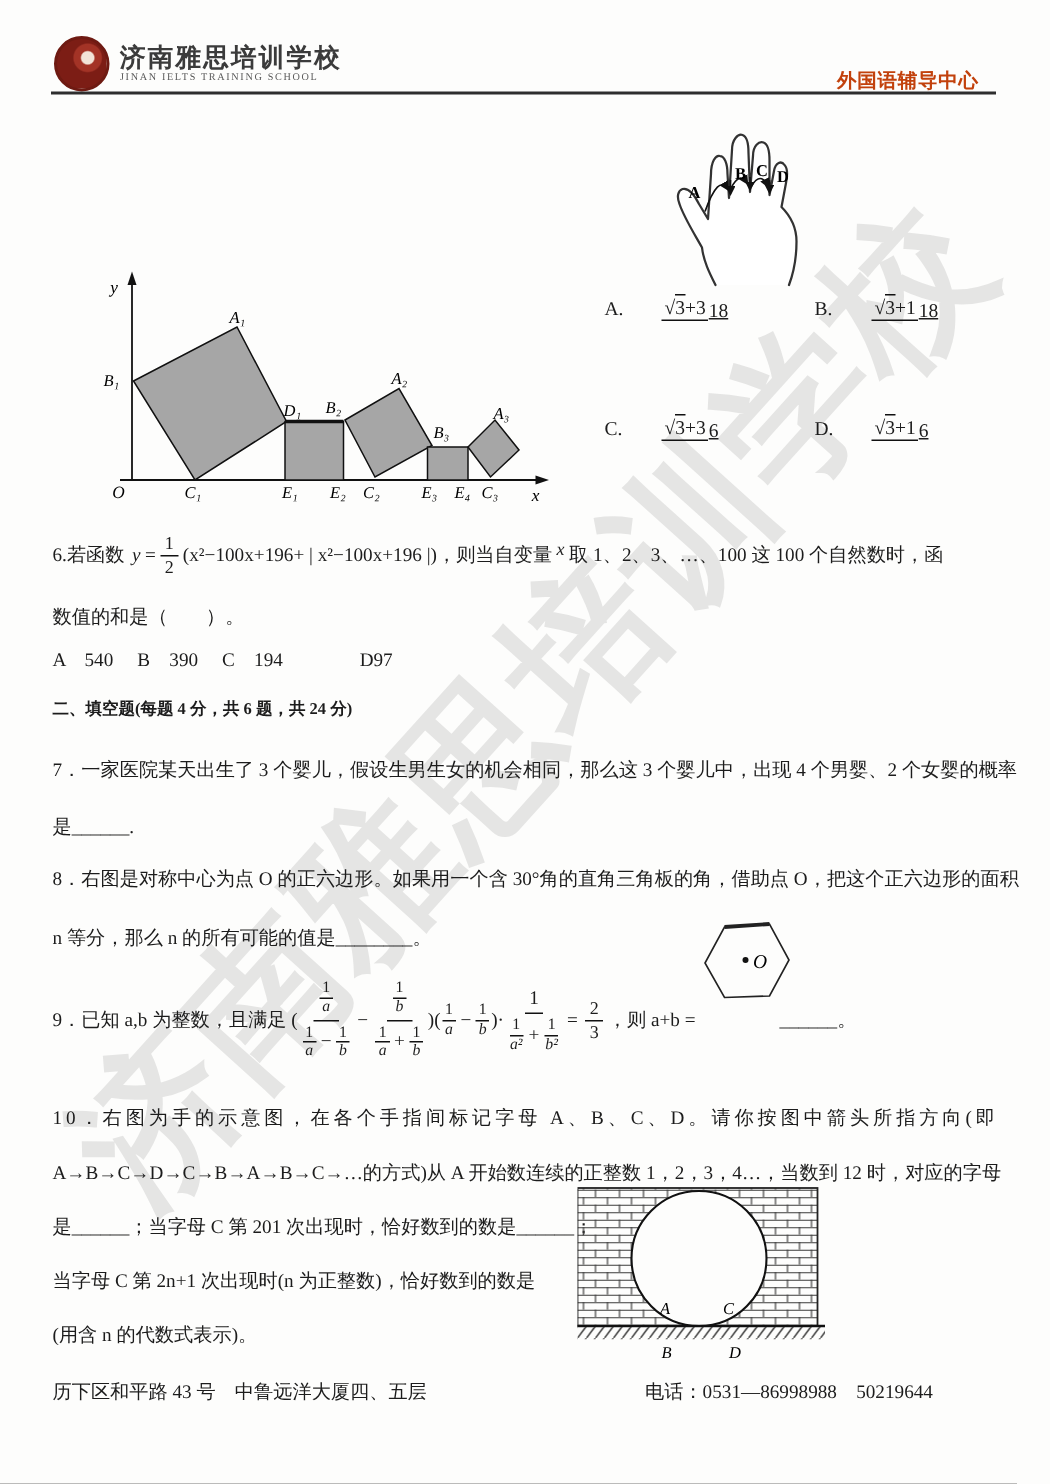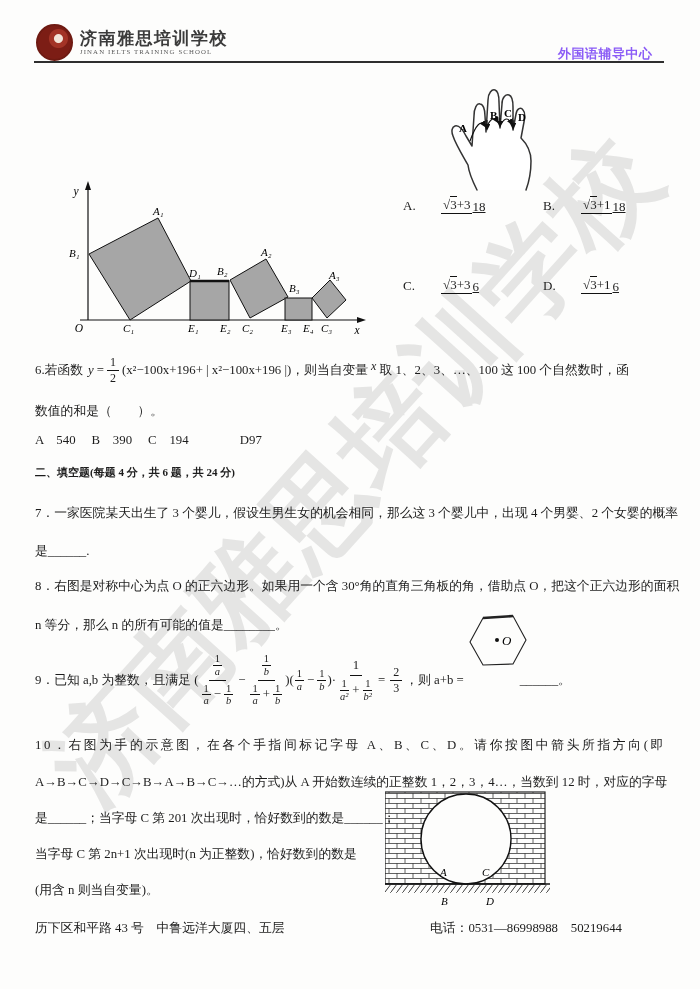--- a/index.html
+++ b/index.html
@@ -10,21 +10,21 @@
   .wm{left:-78px;top:400px;width:866px;height:140px;font-size:104px;font-weight:700;
       color:rgba(60,60,60,0.12);letter-spacing:2px;white-space:nowrap;text-align:center;
       transform:rotate(-48deg);transform-origin:50% 50%;pointer-events:none;
       font-family:"Liberation Serif","DejaVu Serif",serif;}
   
   .logo-row{left:36px;top:24px;display:flex;align-items:center;gap:7px;}
   .seal{width:33px;height:33px;border-radius:50%;border:2px solid #6e1a12;
         background:radial-gradient(circle at 62% 38%, #f3e4d8 0 4px, #a33326 5px 9px, #7c1d15 10px 17px);}
   .school-cn{font-size:17px;font-weight:700;color:#3b3b3b;letter-spacing:1.5px;line-height:1.05;}
   .school-en{font-size:6.8px;color:#5a5a5a;letter-spacing:1.1px;margin-top:1px;}
-  .dept{left:558px;top:45px;width:106px;font-size:13px;font-weight:700;color:#8b5cf6;letter-spacing:.5px;}
+  .dept{left:558px;top:45px;width:106px;font-size:13px;font-weight:700;color:#c2410c;letter-spacing:.5px;}
   .rule{left:34px;top:61px;width:630px;height:2px;background:#2e2e2e;}
   
   .tl{font-size:12.8px;white-space:nowrap;}
   .bold{font-weight:700;font-size:11px;}
   .it{font-style:italic;}
   .xvar{font-style:italic;position:relative;top:-4px;margin:0 3px;font-size:12px;}
   
   .frac{display:inline-flex;flex-direction:column;align-items:center;line-height:1.05;
         vertical-align:middle;margin:0 3px;}
   .frac .t{border-bottom:1px solid #111;padding:0 3px 1px;}
@@ -252,21 +252,21 @@
     </span>
     <span>，则 a+b =</span>
     <span style="margin-left:56px;">______</span>
     <span>。</span>
   </div>
 
   <div class="abs tl sp1" style="left:35px;top:737px;">10．右图为手的示意图，在各个手指间标记字母 A、B、C、D。请你按图中箭头所指方向(即</div>
   <div class="abs tl" style="left:35px;top:774px;">A→B→C→D→C→B→A→B→C→…的方式)从 A 开始数连续的正整数 1，2，3，4…，当数到 12 时，对应的字母</div>
   <div class="abs tl" style="left:35px;top:810px;">是______；当字母 C 第 201 次出现时，恰好数到的数是______；</div>
   <div class="abs tl" style="left:35px;top:846px;">当字母 C 第 2n+1 次出现时(n 为正整数)，恰好数到的数是</div>
-  <div class="abs tl" style="left:35px;top:882px;">(用含 n 则当自变量)。</div>
+  <div class="abs tl" style="left:35px;top:882px;">(用含 n 的代数式表示)。</div>
 
   <svg class="abs" style="left:385px;top:788px;" width="165" height="122" viewBox="0 0 165 122">
     <defs>
       <pattern id="bp" width="16" height="10" patternUnits="userSpaceOnUse">
         <path d="M0,0.5 H16 M0,5.5 H16 M4,0 V5 M12,5 V10" stroke="#3a3a3a" stroke-width="0.8" fill="none"></path>
       </pattern>
       <pattern id="hp" width="6" height="8" patternUnits="userSpaceOnUse">
         <path d="M0,8 L6,0" stroke="#222" stroke-width="0.9" fill="none"></path>
       </pattern>
     </defs>

